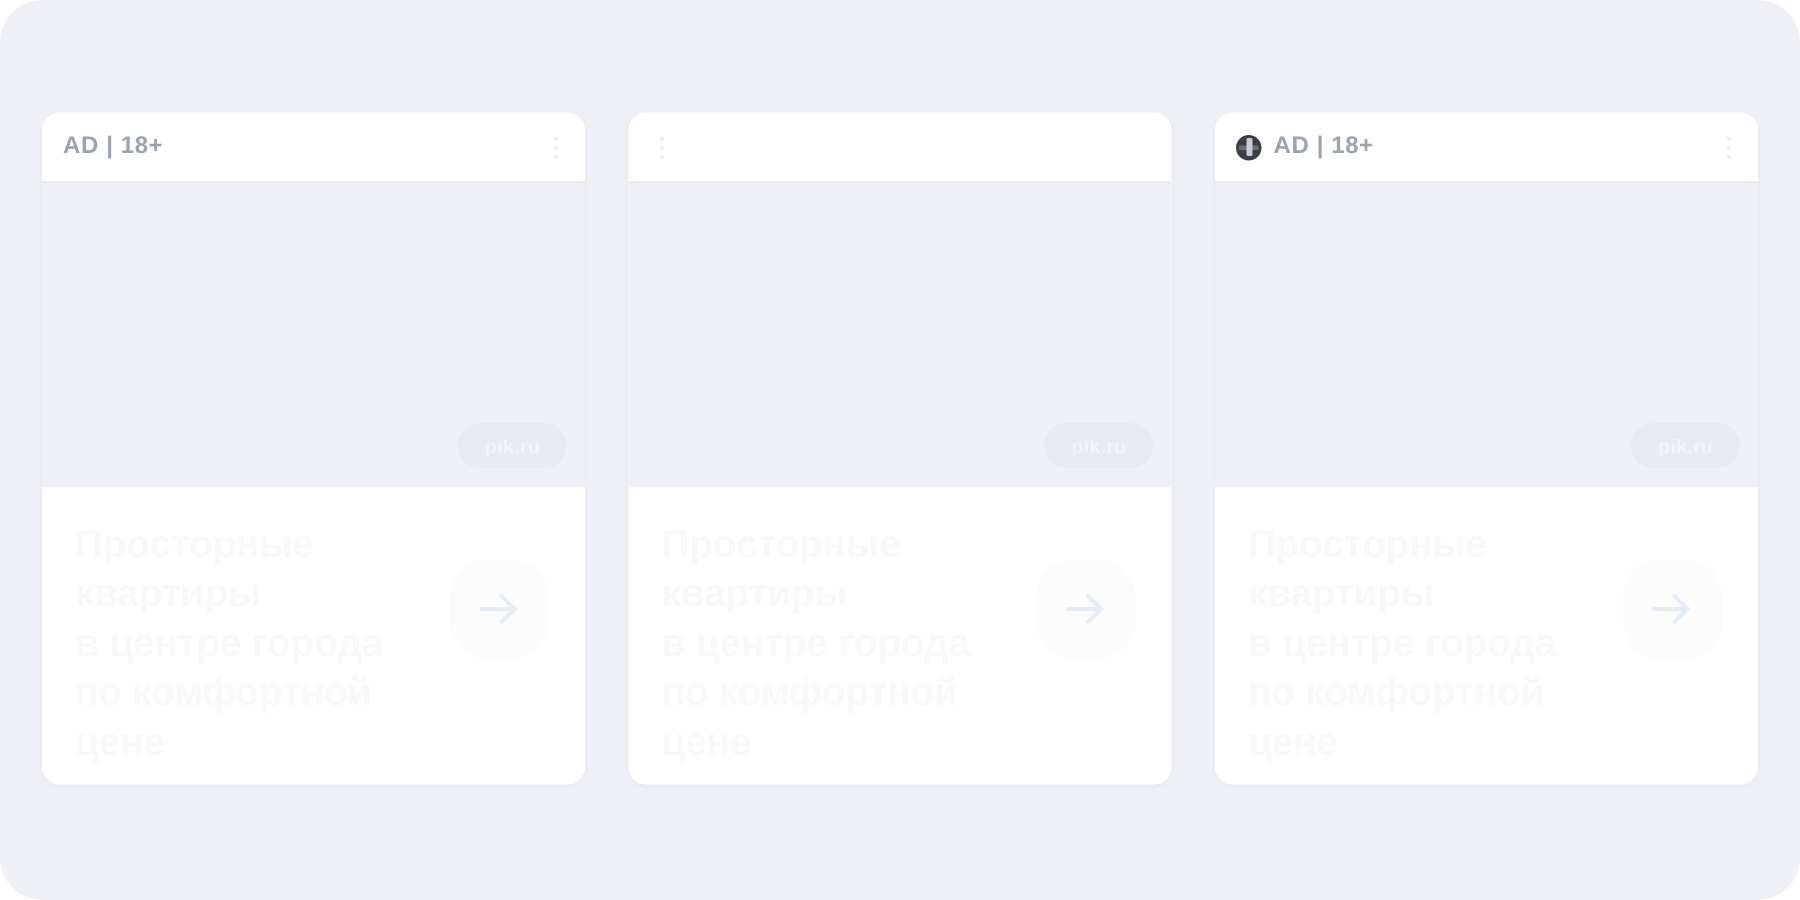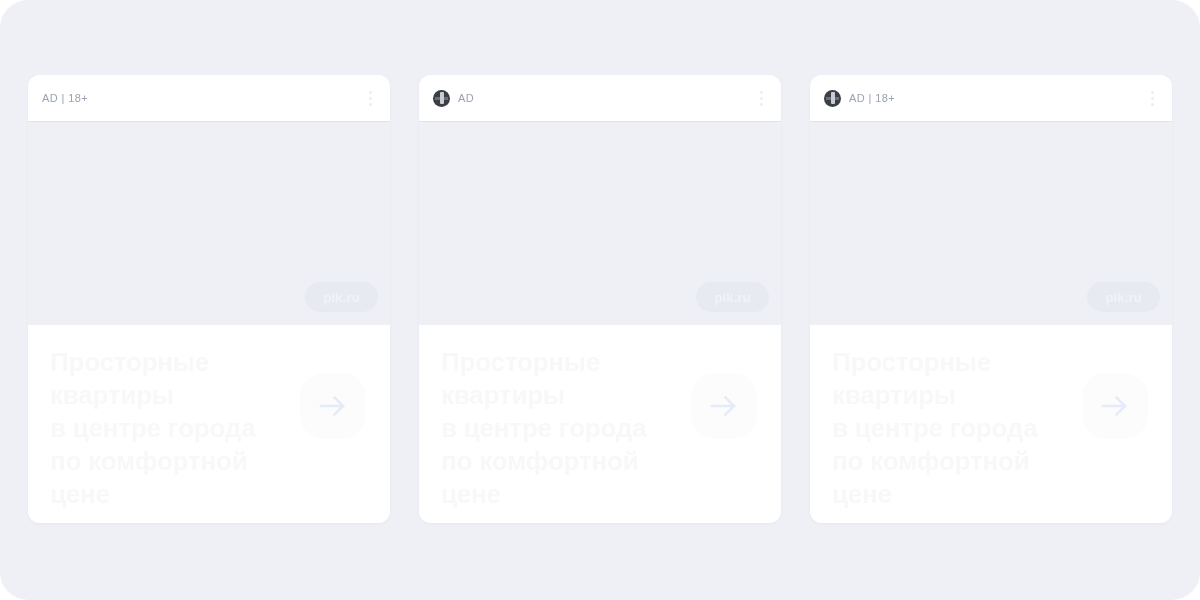--- a/index.html
+++ b/index.html
@@ -96,24 +96,24 @@
     content: "";
     position: absolute;
     left: 12%;
     top: 50%;
     width: 76%;
     height: 3px;
     margin-top: -1.5px;
     background: rgba(201, 204, 210, 0.35);
   }
   .ad-label {
-    font-size: 11px;
+    font-size: 16px;
     letter-spacing: 0.4px;
     color: #9ba2b0;
-    font-weight: 400;
+    font-weight: 700;
     white-space: nowrap;
   }
   .kebab-menu {
     flex: 0 0 auto;
     width: 16px;
     height: 22px;
     display: flex;
     flex-direction: column;
     align-items: center;
     justify-content: center;
@@ -229,24 +229,20 @@
             <path d="M18.5 8.5 L27 17 L18.5 25.5" stroke="#e4ecf8" stroke-width="2.6" stroke-linecap="square" stroke-linejoin="miter" fill="none"></path>
           </svg>
         </div>
       </div>
 
     </div>
 
     <div class="ad-card">
 
       <div class="card-header">
-        <div class="header-left">
-          <span class="brand-avatar"></span>
-          <span class="ad-label">AD</span>
-        </div>
         <div class="kebab-menu">
           <i></i>
           <i></i>
           <i></i>
         </div>
       </div>
 
       <div class="card-media">
         <div class="watermark-pill">
           <span class="watermark-text">pik.ru</span>

